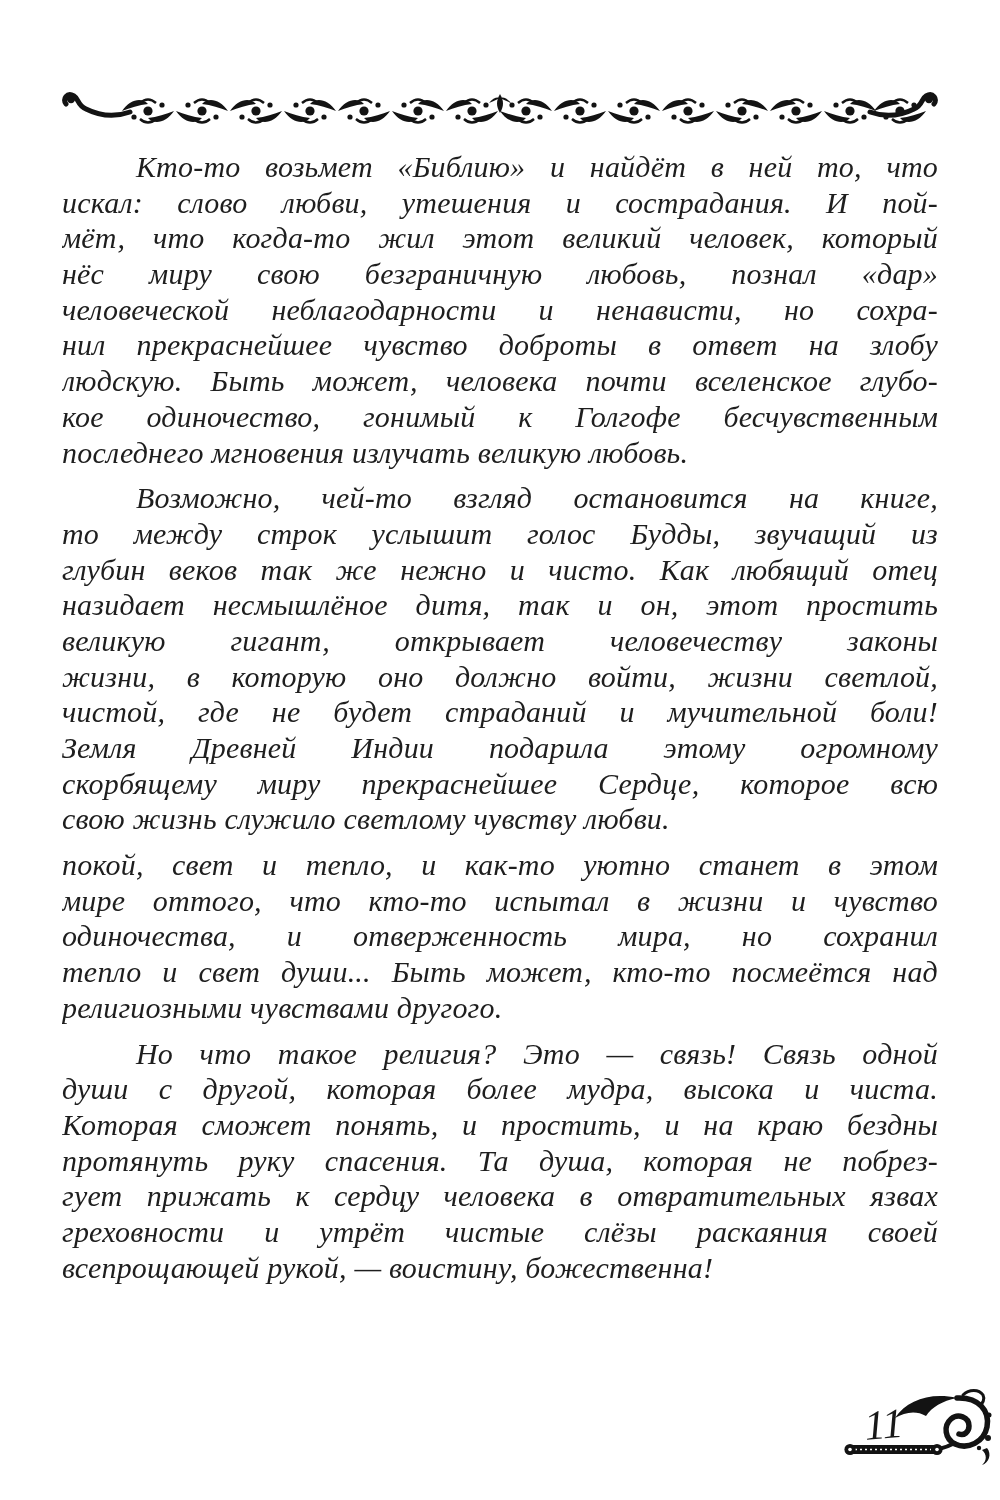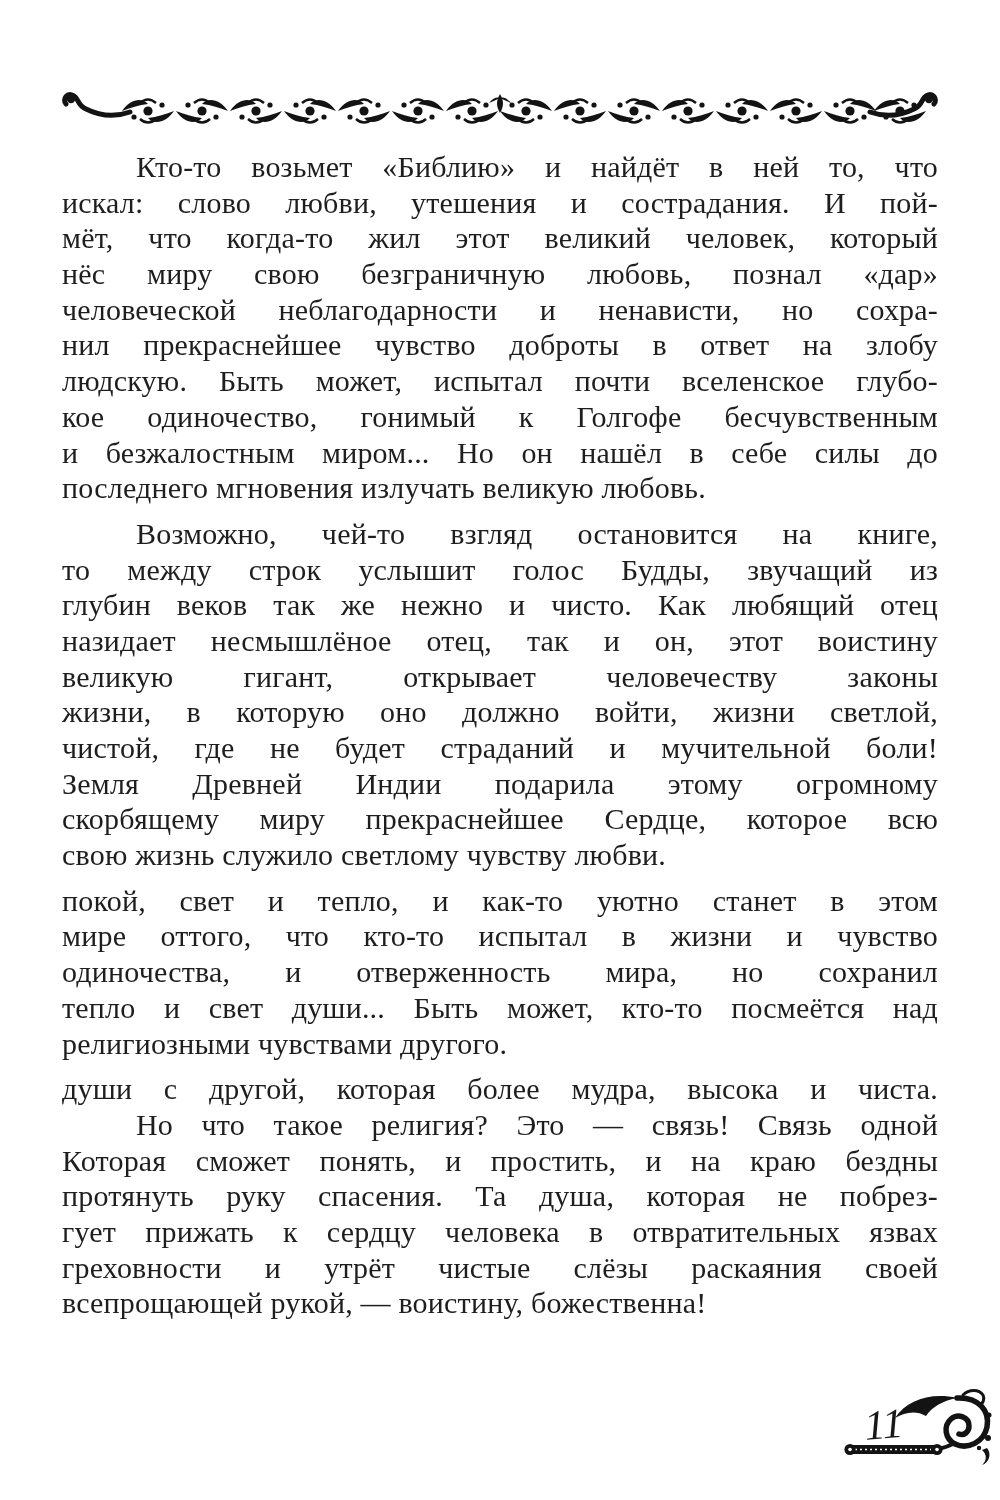--- a/index.html
+++ b/index.html
@@ -11,21 +11,21 @@
     position: relative;
     overflow: hidden;
   }
   .top-ornament {
     position: absolute; left: 60px; top: 90px;
     width: 880px; height: 42px;
   }
   .text-block {
     position: absolute; left: 62px; top: 149px; width: 876px;
   }
-  .para { margin: 0 0 10px 0; }
+  .para { margin: 0 0 10px 0; font-style: italic; }
   .line {
     font-size: 30px;
     line-height: 35.7px;
     height: 35.7px;
     text-align: justify;
     text-align-last: justify;
     letter-spacing: 0.2px;
     overflow: hidden;
   }
   .line.pf { padding-left: 74px; }
@@ -87,50 +87,49 @@
 
 <div class="text-block">
 
   <div class="para">
     <div class="line pf">Кто-то возьмет «Библию» и найдёт в ней то, что</div>
     <div class="line">искал: слово любви, утешения и сострадания. И пой-</div>
     <div class="line">мёт, что когда-то жил этот великий человек, который</div>
     <div class="line">нёс миру свою безграничную любовь, познал «дар»</div>
     <div class="line">человеческой неблагодарности и ненависти, но сохра-</div>
     <div class="line">нил прекраснейшее чувство доброты в ответ на злобу</div>
-    <div class="line">людскую. Быть может, испытал почти вселенское глубо-</div>
+    <div class="line">людскую. Быть может, человека почти вселенское глубо-</div>
     <div class="line">кое одиночество, гонимый к Голгофе бесчувственным</div>
-    <div class="line">и безжалостным миром... Но он нашёл в себе силы до</div>
     <div class="line pl">последнего мгновения излучать великую любовь.</div>
   </div>
 
   <div class="para">
     <div class="line pf">Возможно, чей-то взгляд остановится на книге,</div>
     <div class="line">то между строк услышит голос Будды, звучащий из</div>
     <div class="line">глубин веков так же нежно и чисто. Как любящий отец</div>
-    <div class="line">назидает несмышлёное отец, так и он, этот воистину</div>
+    <div class="line">назидает несмышлёное дитя, так и он, этот простить</div>
     <div class="line">великую гигант, открывает человечеству законы</div>
     <div class="line">жизни, в которую оно должно войти, жизни светлой,</div>
     <div class="line">чистой, где не будет страданий и мучительной боли!</div>
     <div class="line">Земля Древней Индии подарила этому огромному</div>
     <div class="line">скорбящему миру прекраснейшее Сердце, которое всю</div>
     <div class="line pl">свою жизнь служило светлому чувству любви.</div>
   </div>
 
   <div class="para">
     <div class="line">покой, свет и тепло, и как-то уютно станет в этом</div>
     <div class="line">мире оттого, что кто-то испытал в жизни и чувство</div>
     <div class="line">одиночества, и отверженность мира, но сохранил</div>
     <div class="line">тепло и свет души... Быть может, кто-то посмеётся над</div>
     <div class="line pl">религиозными чувствами другого.</div>
   </div>
 
   <div class="para">
+    <div class="line pf">Но что такое религия? Это — связь! Связь одной</div>
     <div class="line">души с другой, которая более мудра, высока и чиста.</div>
-    <div class="line pf">Но что такое религия? Это — связь! Связь одной</div>
     <div class="line">Которая сможет понять, и простить, и на краю бездны</div>
     <div class="line">протянуть руку спасения. Та душа, которая не побрез-</div>
     <div class="line">гует прижать к сердцу человека в отвратительных язвах</div>
     <div class="line">греховности и утрёт чистые слёзы раскаяния своей</div>
     <div class="line pl">всепрощающей рукой, — воистину, божественна!</div>
   </div>
 
 </div>
 
 <svg class="footer-ornament" viewBox="0 0 152 80" xmlns="http://www.w3.org/2000/svg">

